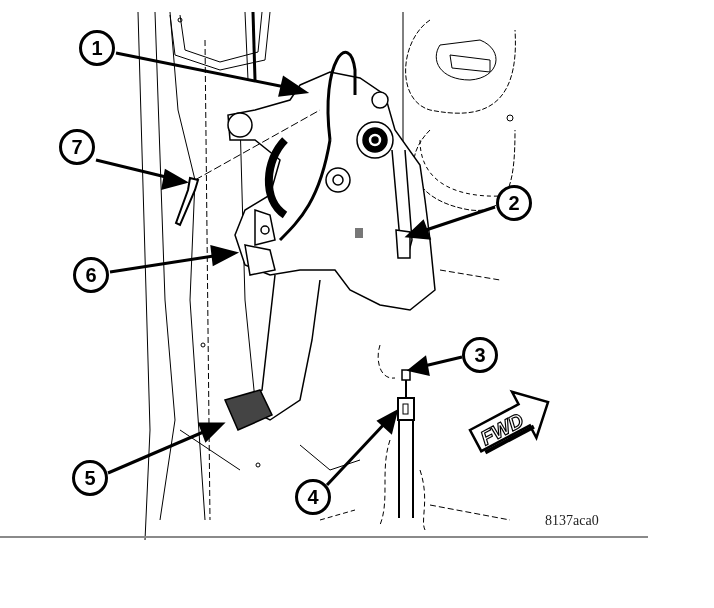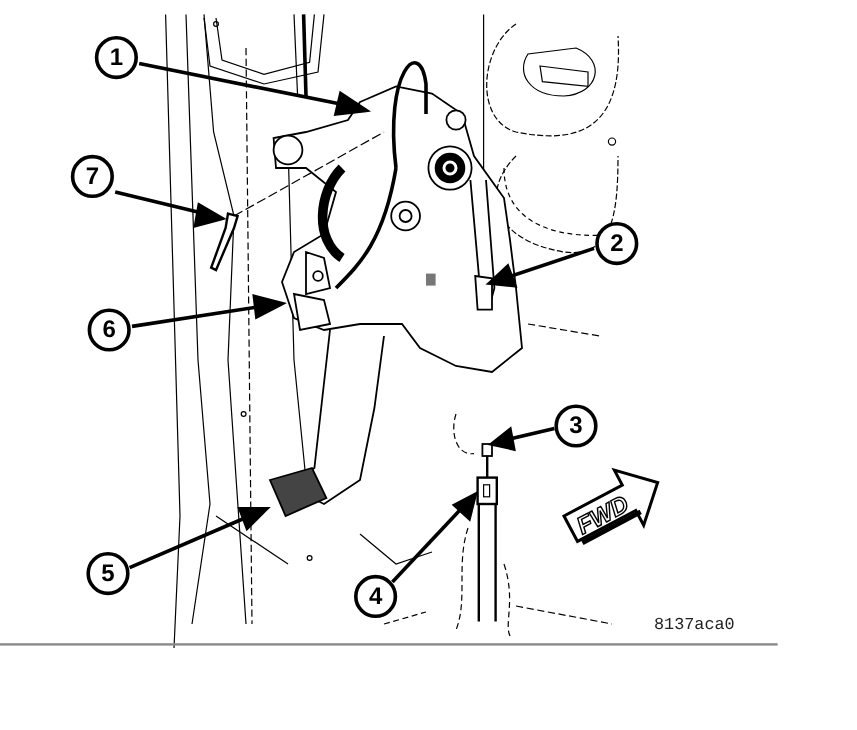--- a/index.html
+++ b/index.html
@@ -1,21 +1,21 @@
 <!DOCTYPE html>
 <html><head>
 <meta charset="utf-8">
 <style>
   html, body { margin:0; padding:0; background:#ffffff; }
   body { width:714px; height:608px; position:relative; overflow:hidden; font-family:"Liberation Sans", sans-serif; }
   #figure { position:absolute; left:0; top:0; width:714px; height:608px; }
   .callout { position:absolute; width:36px; height:36px; border:3px solid #000; border-radius:50%; background:#fff;
              box-sizing:border-box; display:flex; align-items:center; justify-content:center;
              font-family:"Liberation Sans", sans-serif; font-weight:bold; font-size:20px; color:#000; }
-  .figure-id { position:absolute; left:545px; top:513px; font-family:Liberation Mono, monospace; font-size:14px; color:#222; }
+  .figure-id { position:absolute; left:545px; top:513px; font-family:Liberation Serif, serif; font-size:14px; color:#222; }
   .rule { position:absolute; left:0; top:536px; width:648px; height:2px; background:#8a8a8a; }
 </style>
 </head>
 <body>
 
 <svg id="figure" viewBox="0 0 714 608" xmlns="http://www.w3.org/2000/svg">
 
   <g fill="none" stroke="#000" stroke-width="1">
     <path d="M138 12 L150 430 L145 540"></path>
     <path d="M155 12 L165 300 L175 420 L160 520"></path>

